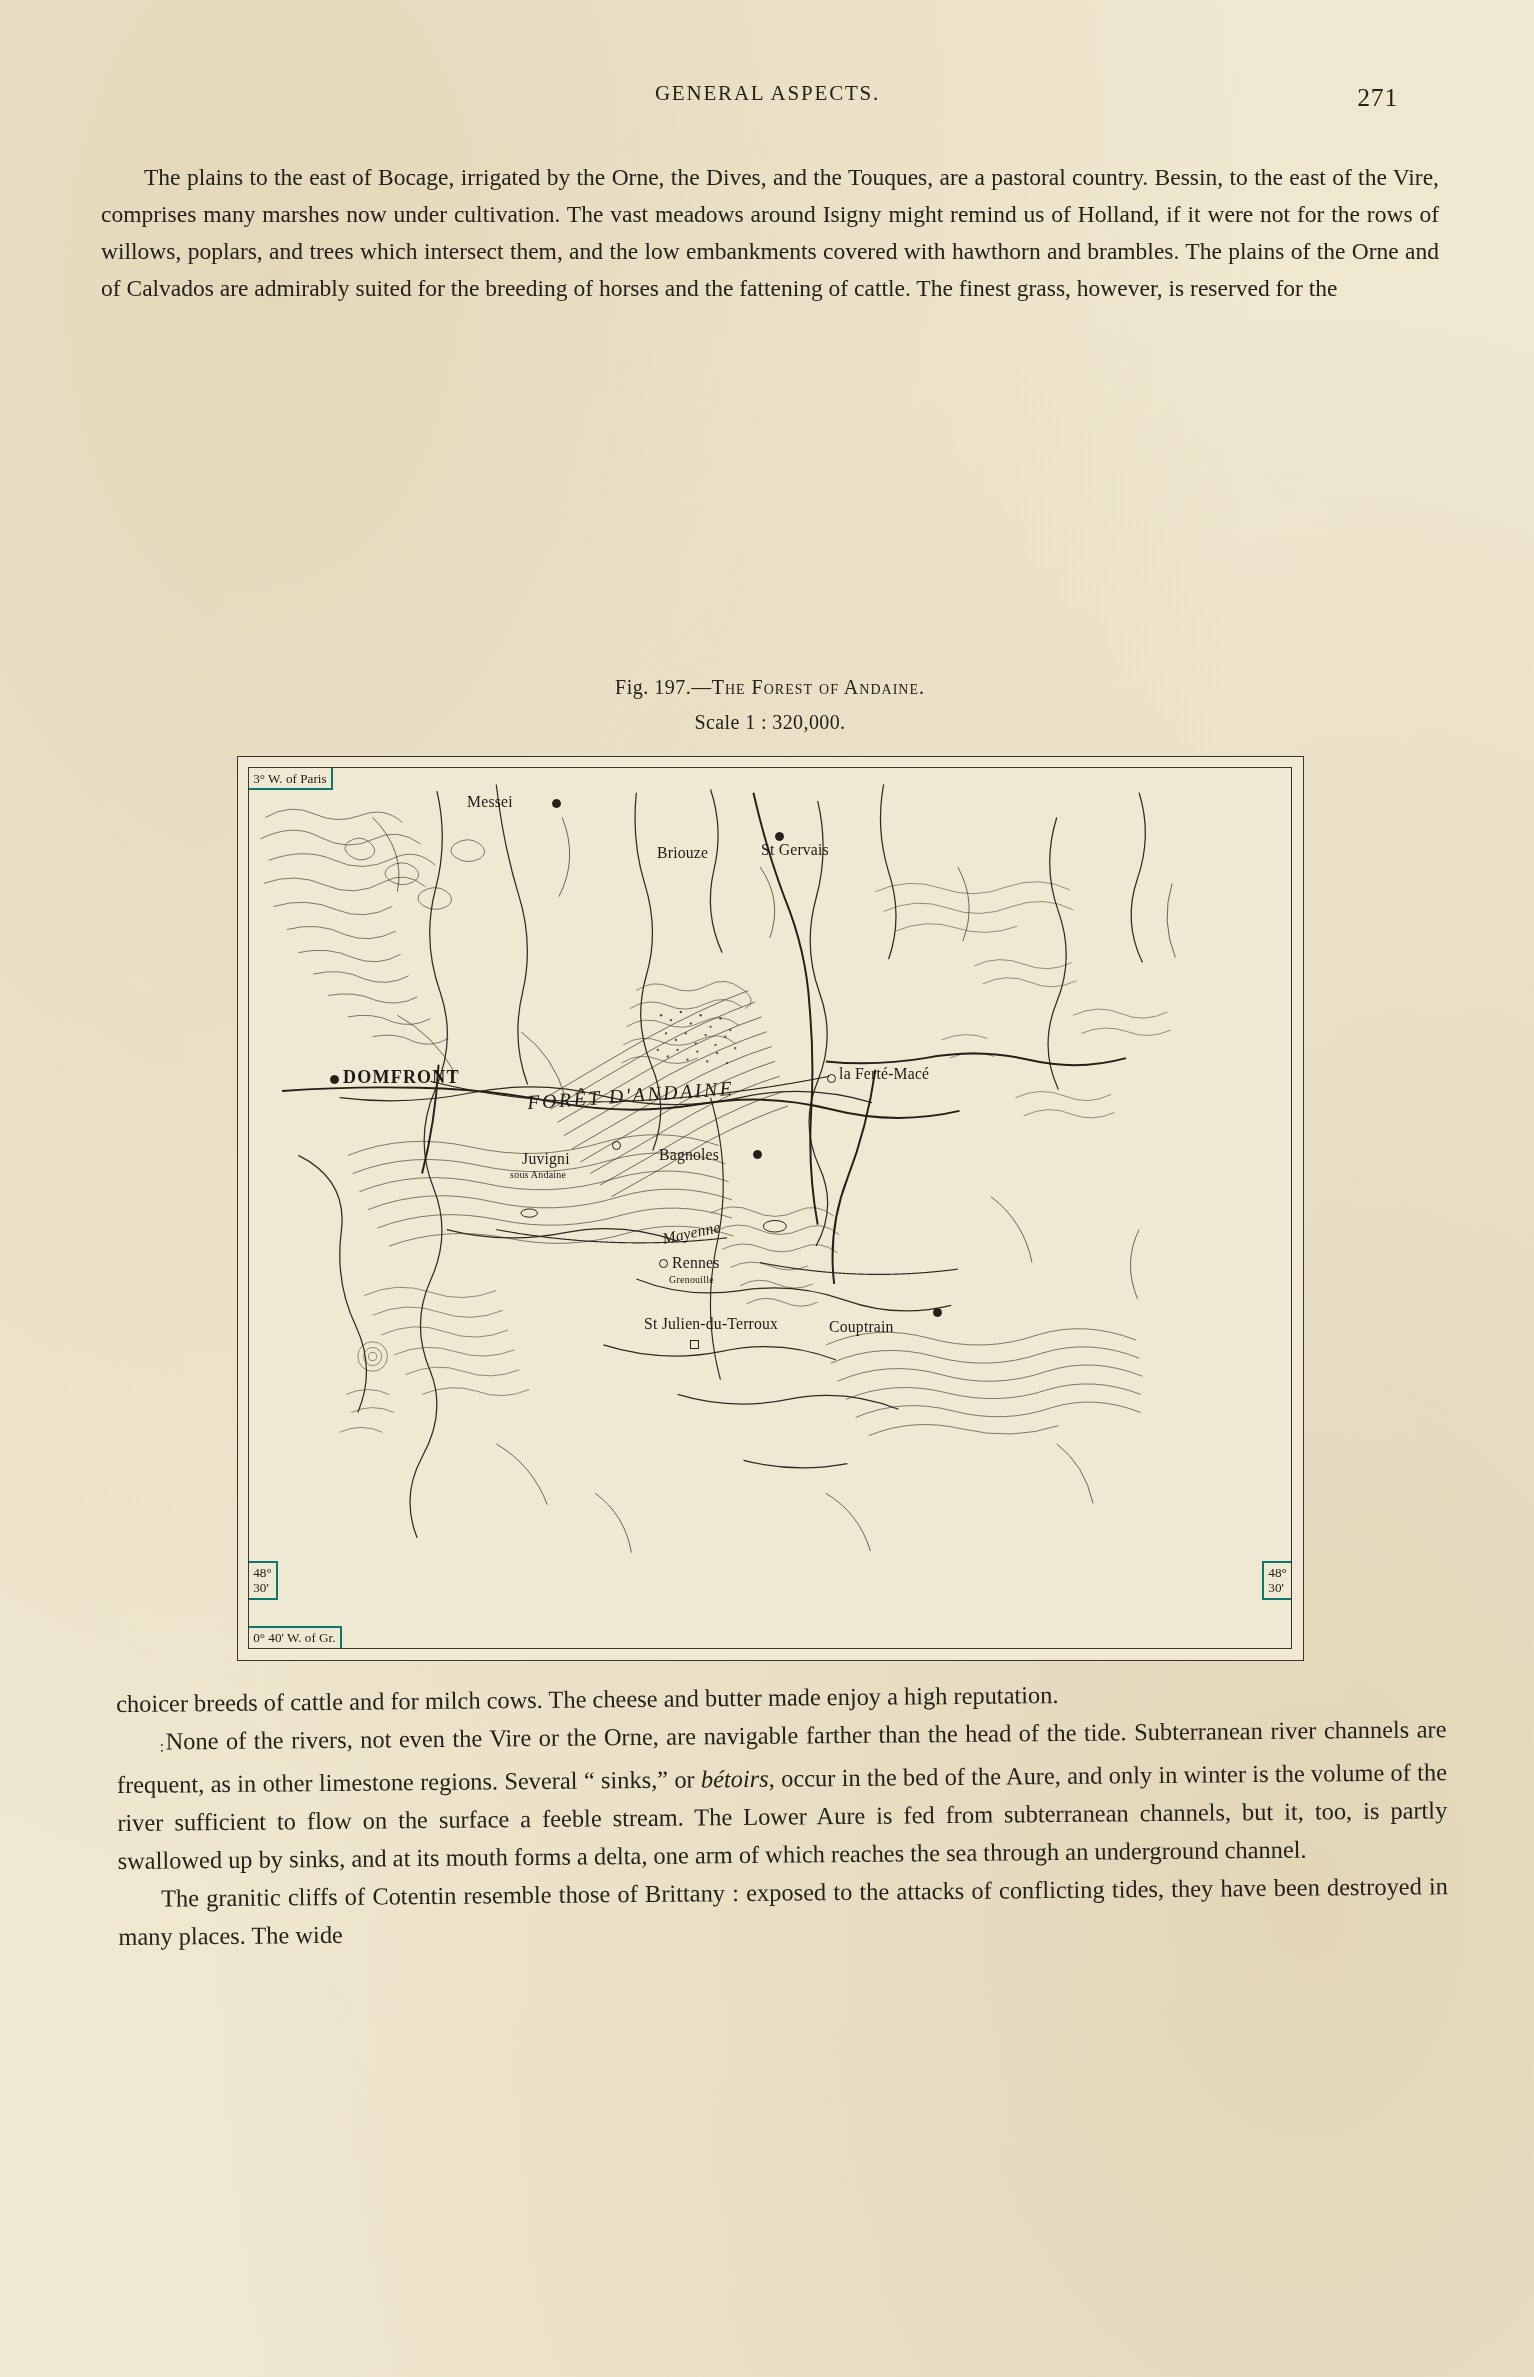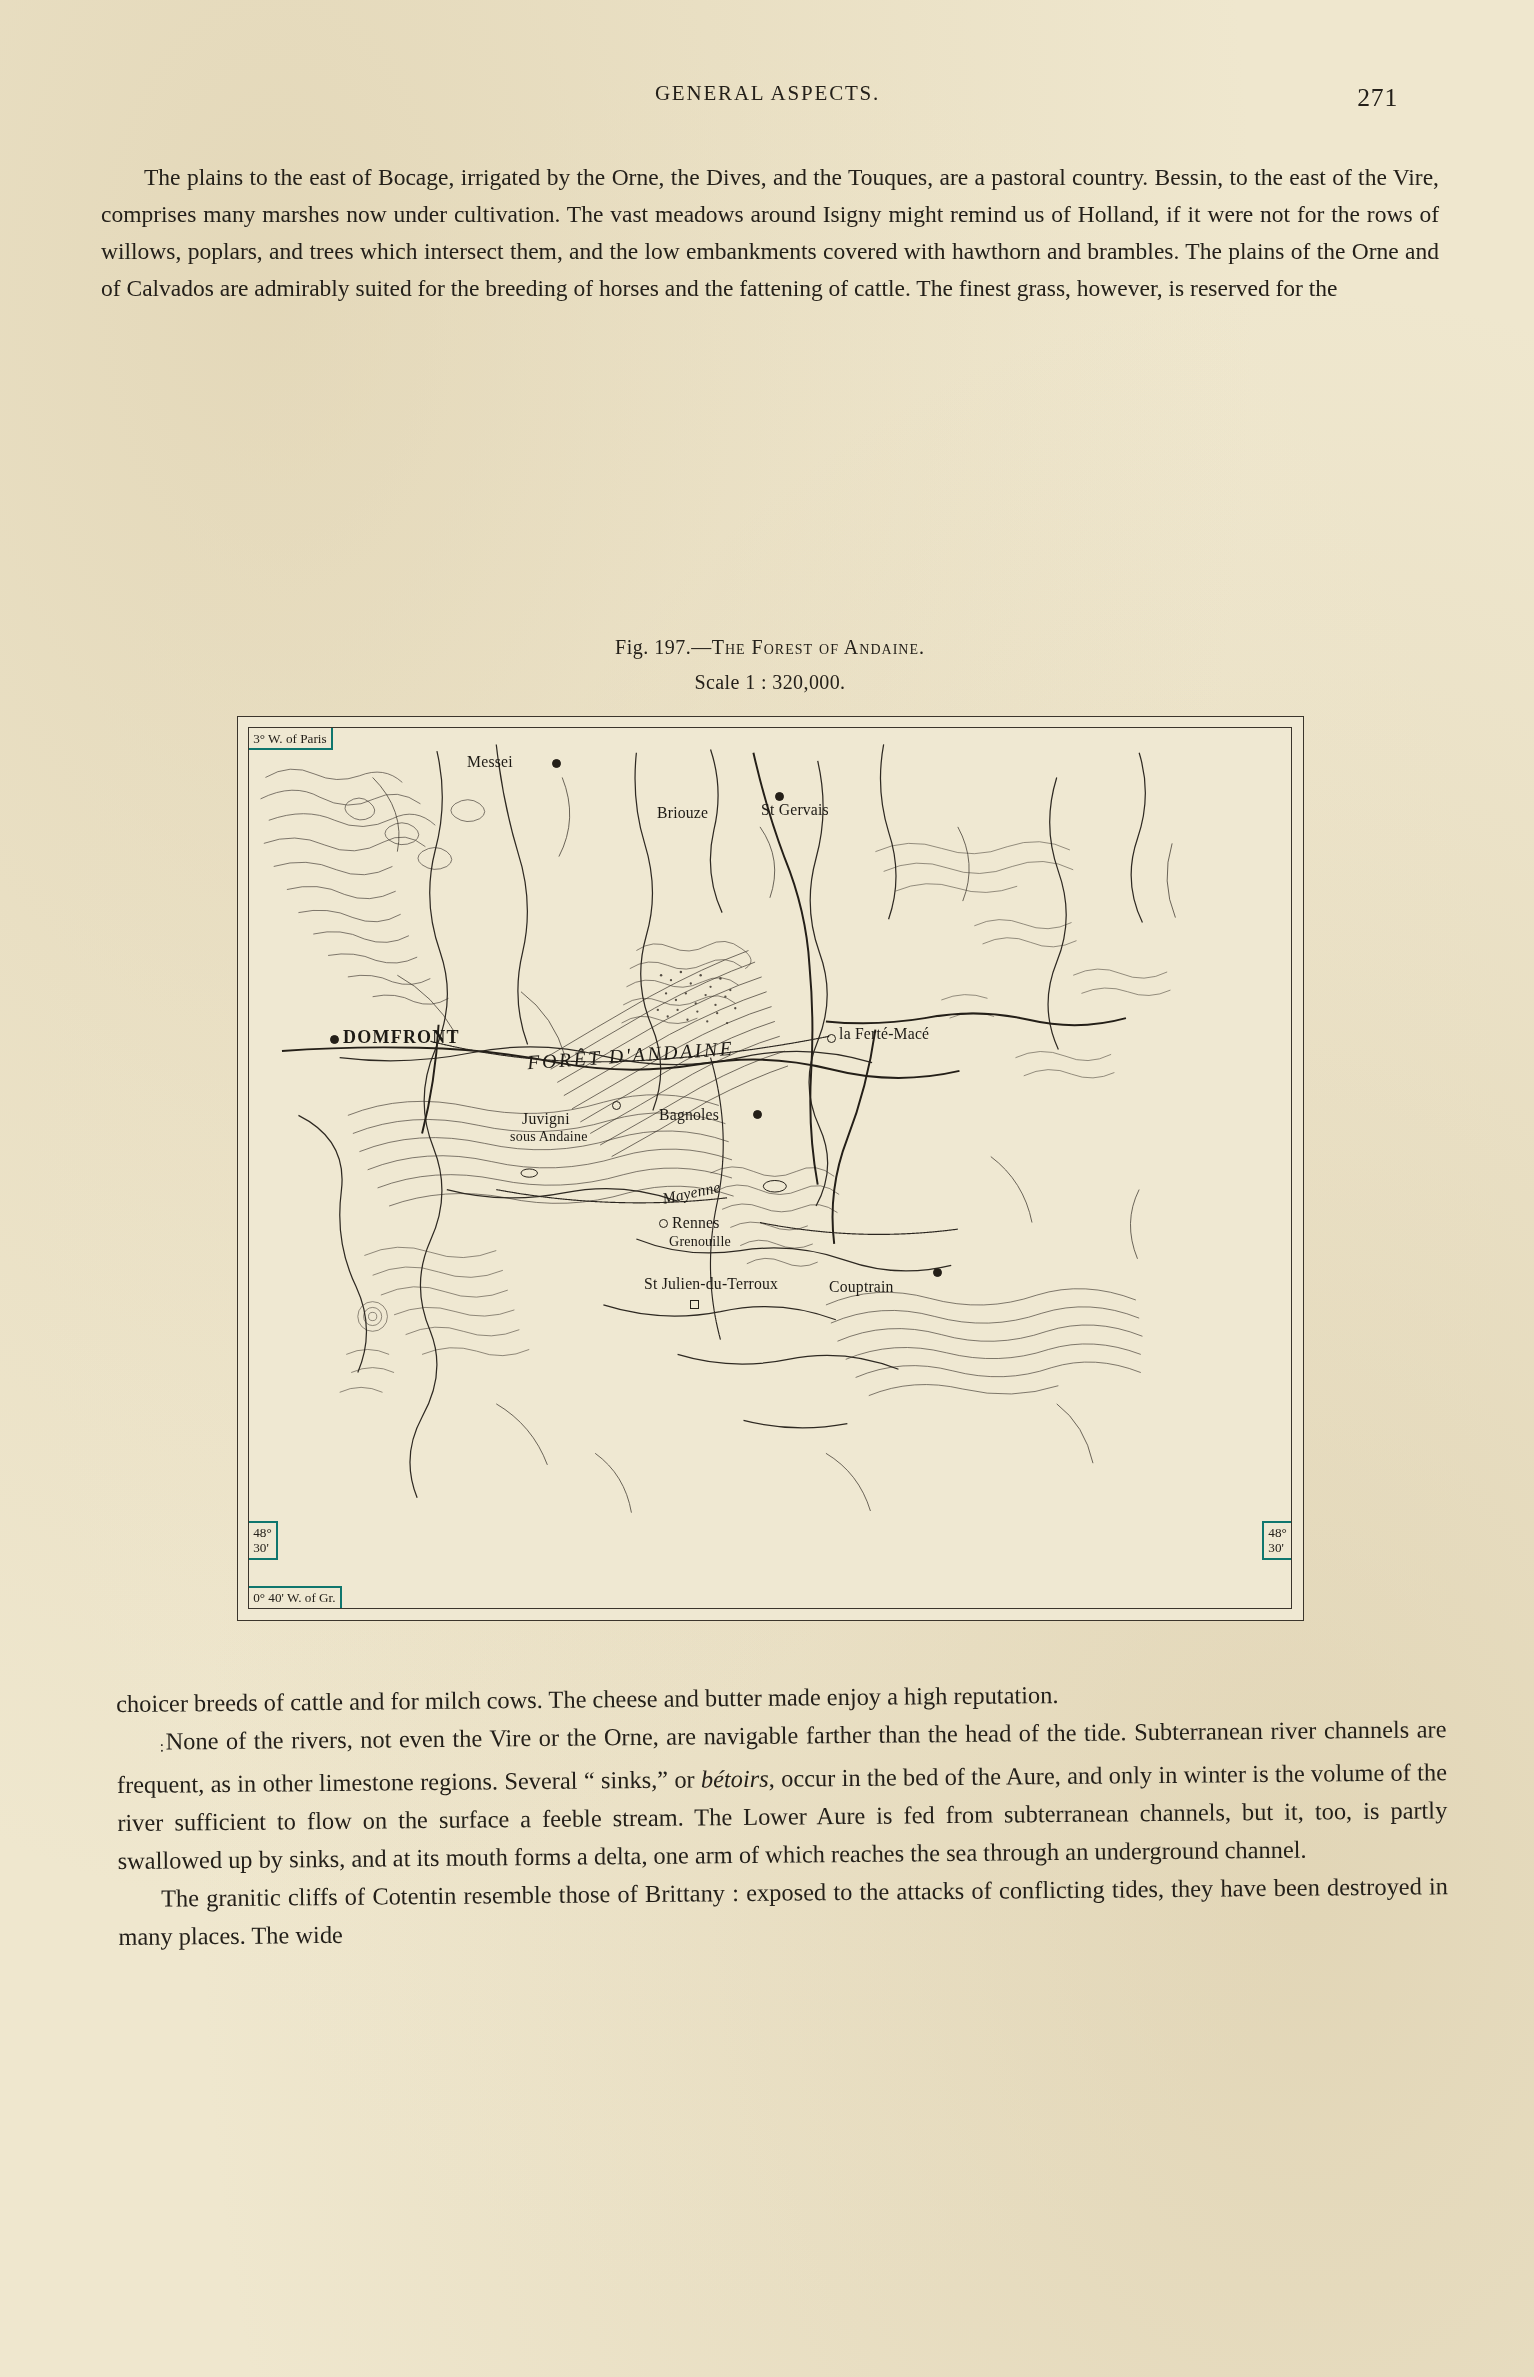--- a/index.html
+++ b/index.html
@@ -90,20 +90,21 @@
   .figure {
     position: absolute;
     top: 636px;
     left: 101px;
     width: 1338px;
   }
   .fig-caption {
     text-align: center;
     font-size: 20px;
     letter-spacing: 0.5px;
+    margin-top: 40px;
   }
   .fig-caption .sc {
     font-variant: small-caps;
     letter-spacing: 1px;
   }
   .fig-scale {
     text-align: center;
     font-size: 20px;
     margin-top: 12px;
     letter-spacing: 0.4px;
@@ -149,21 +150,21 @@
     color: #1d1a15;
     white-space: nowrap;
     letter-spacing: 0.2px;
   }
   .town-label.big {
     font-size: 18px;
     letter-spacing: 1.2px;
     font-weight: bold;
   }
   .town-label.small {
-    font-size: 14px;
+    font-size: 10px;
   }
   .town-label.italic {
     font-style: italic;
   }
   .forest-label {
     position: absolute;
     font-style: italic;
     font-size: 20px;
     letter-spacing: 2.5px;
     color: #1d1a15;

